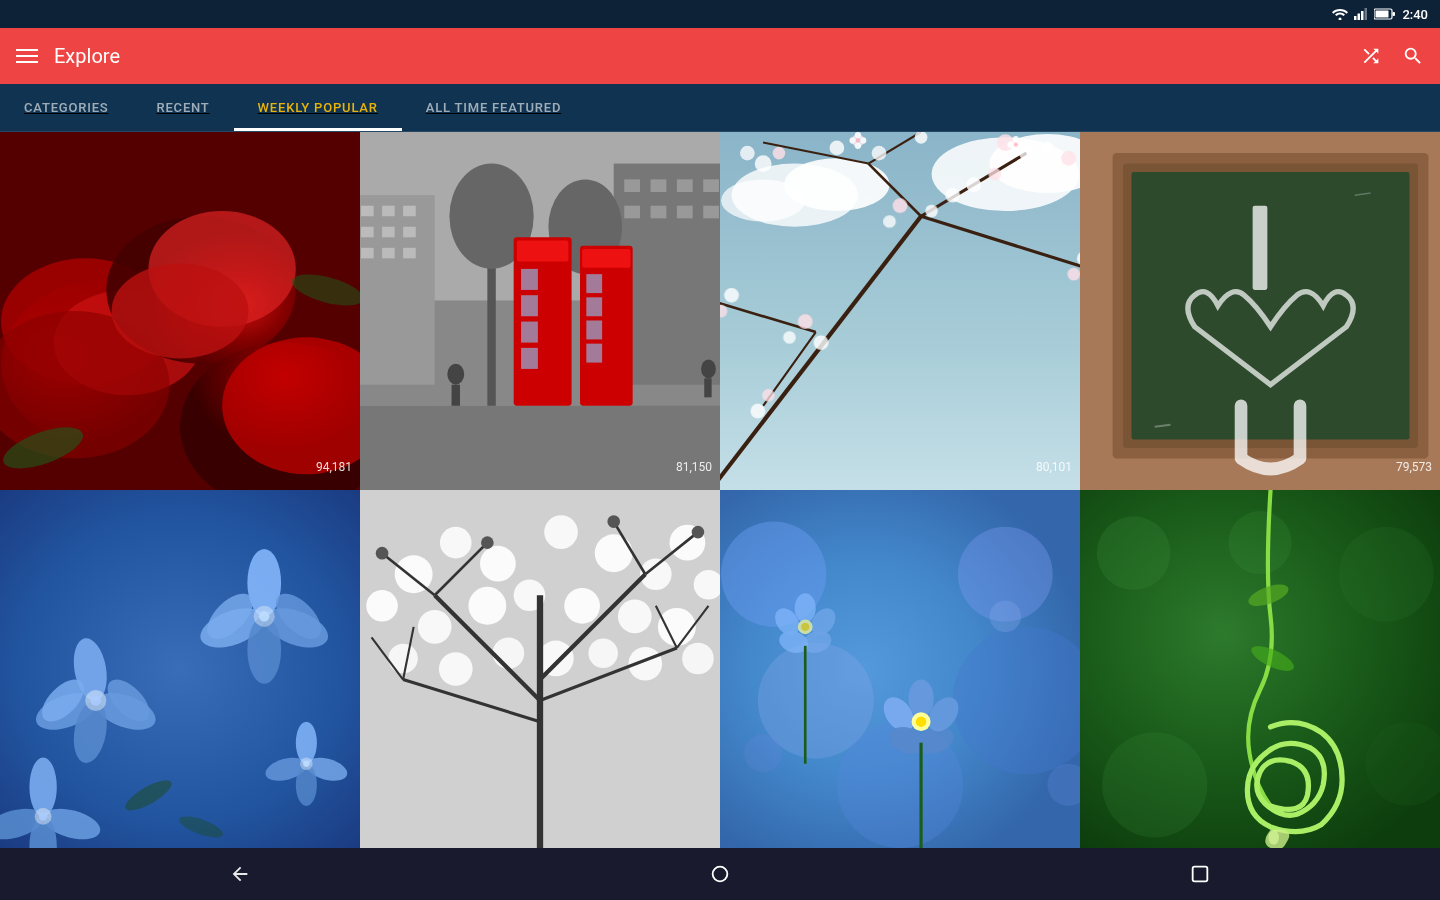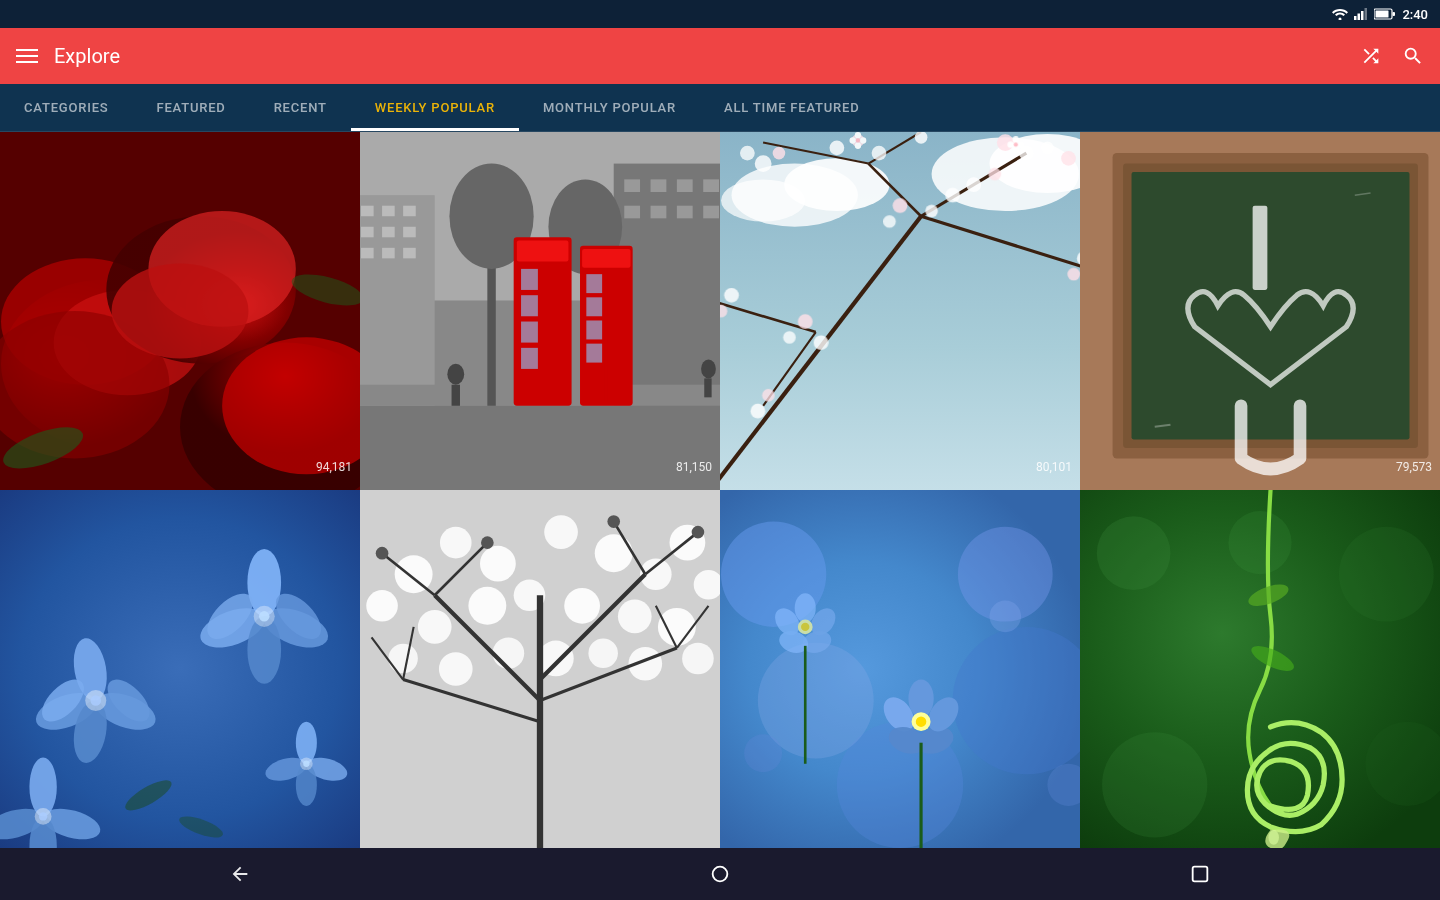--- a/index.html
+++ b/index.html
@@ -69,20 +69,21 @@
       align-items: center;
     }
 
     
     #tab-bar {
       background: #0f3350;
       height: 48px;
       display: flex;
       align-items: center;
       border-bottom: 1px solid rgba(255,255,255,0.1);
+      text-decoration: underline;
     }
     .tab-item {
       height: 100%;
       display: flex;
       align-items: center;
       justify-content: center;
       padding: 0 24px;
       color: rgba(255,255,255,0.6);
       font-size: 13px;
       font-weight: 500;
@@ -201,24 +202,22 @@
     </svg>
 
     <svg width="22" height="22" viewBox="0 0 24 24" fill="white" style="cursor:pointer">
       <path d="M15.5 14h-.79l-.28-.27A6.471 6.471 0 0 0 16 9.5 6.5 6.5 0 1 0 9.5 16c1.61 0 3.09-.59 4.23-1.57l.27.28v.79l5 4.99L20.49 19l-4.99-5zm-6 0C7.01 14 5 11.99 5 9.5S7.01 5 9.5 5 14 7.01 14 9.5 11.99 14 9.5 14z"></path>
     </svg>
   </div>
 </div>
 
 <div id="tab-bar">
   <div class="tab-item">CATEGORIES</div>
-  <div class="tab-item">FEATURED</div>
   <div class="tab-item">RECENT</div>
   <div class="tab-item active">WEEKLY POPULAR</div>
-  <div class="tab-item">MONTHLY POPULAR</div>
   <div class="tab-item">ALL TIME FEATURED</div>
 </div>
 
 <div id="image-grid">
 
   <div class="grid-cell">
     <svg class="grid-svg" viewBox="0 0 360 340" preserveAspectRatio="xMidYMid slice">
       <defs>
         <radialGradient id="rose1" cx="30%" cy="45%" r="55%">
           <stop offset="0%" stop-color="#cc0000"></stop>

